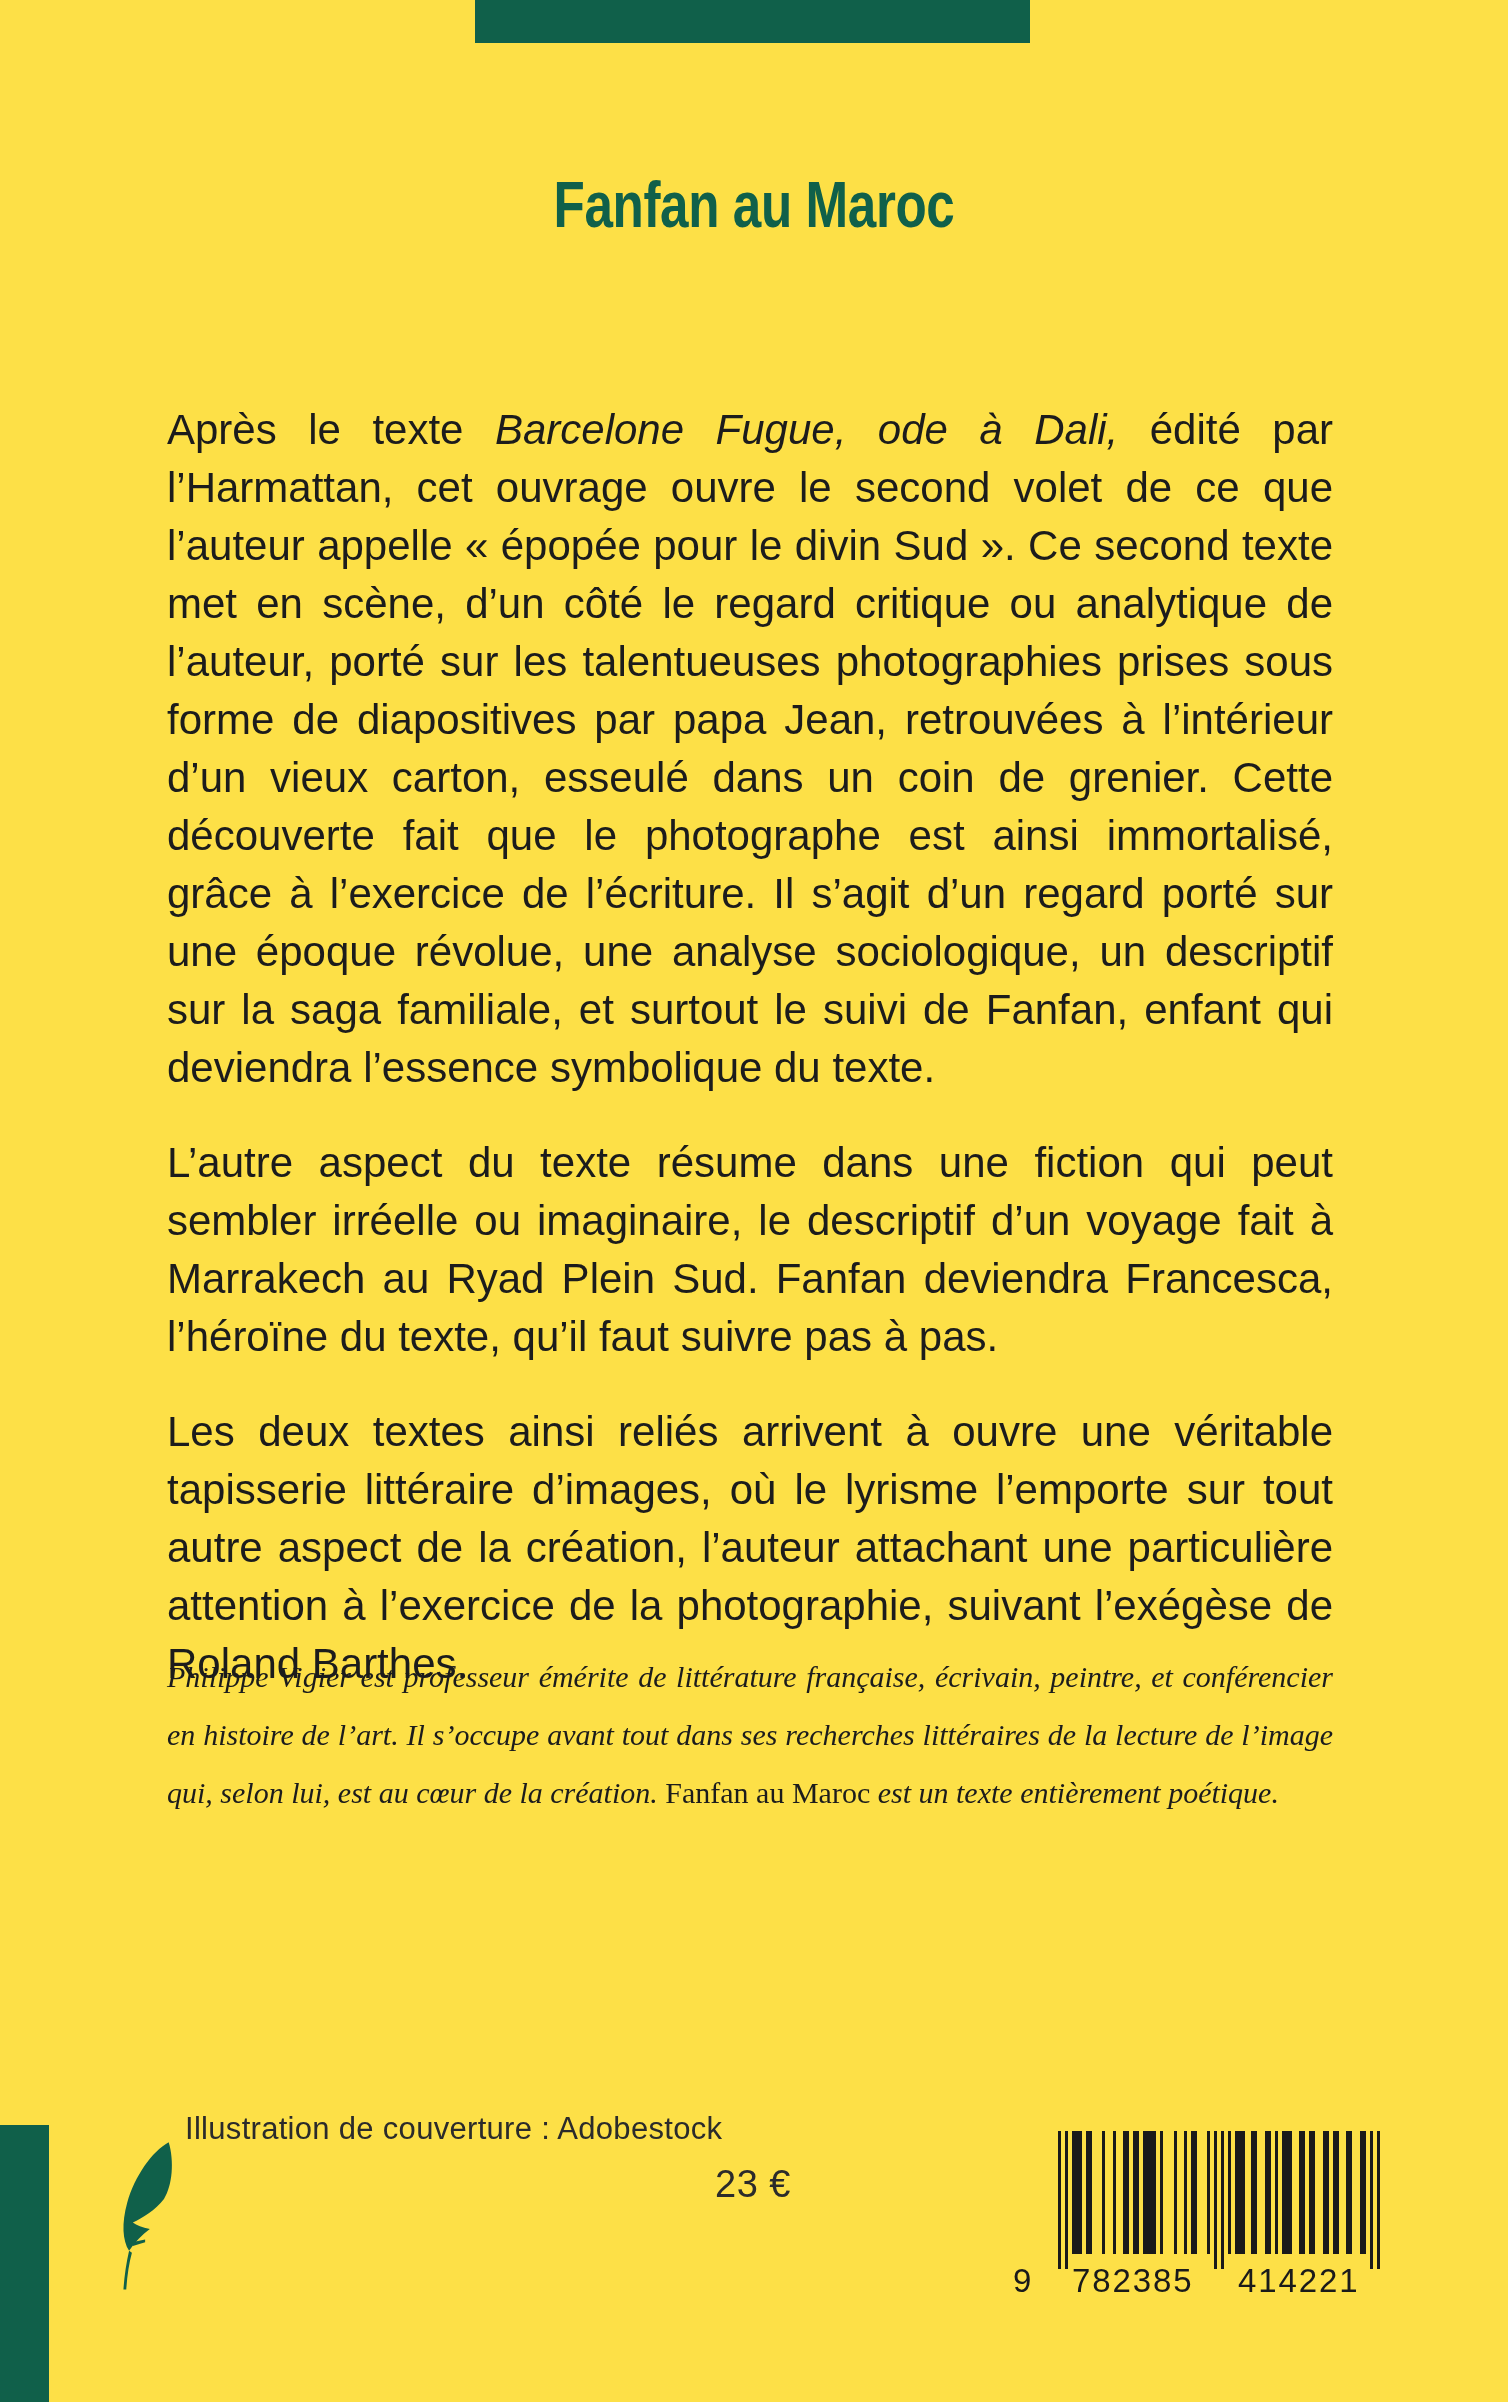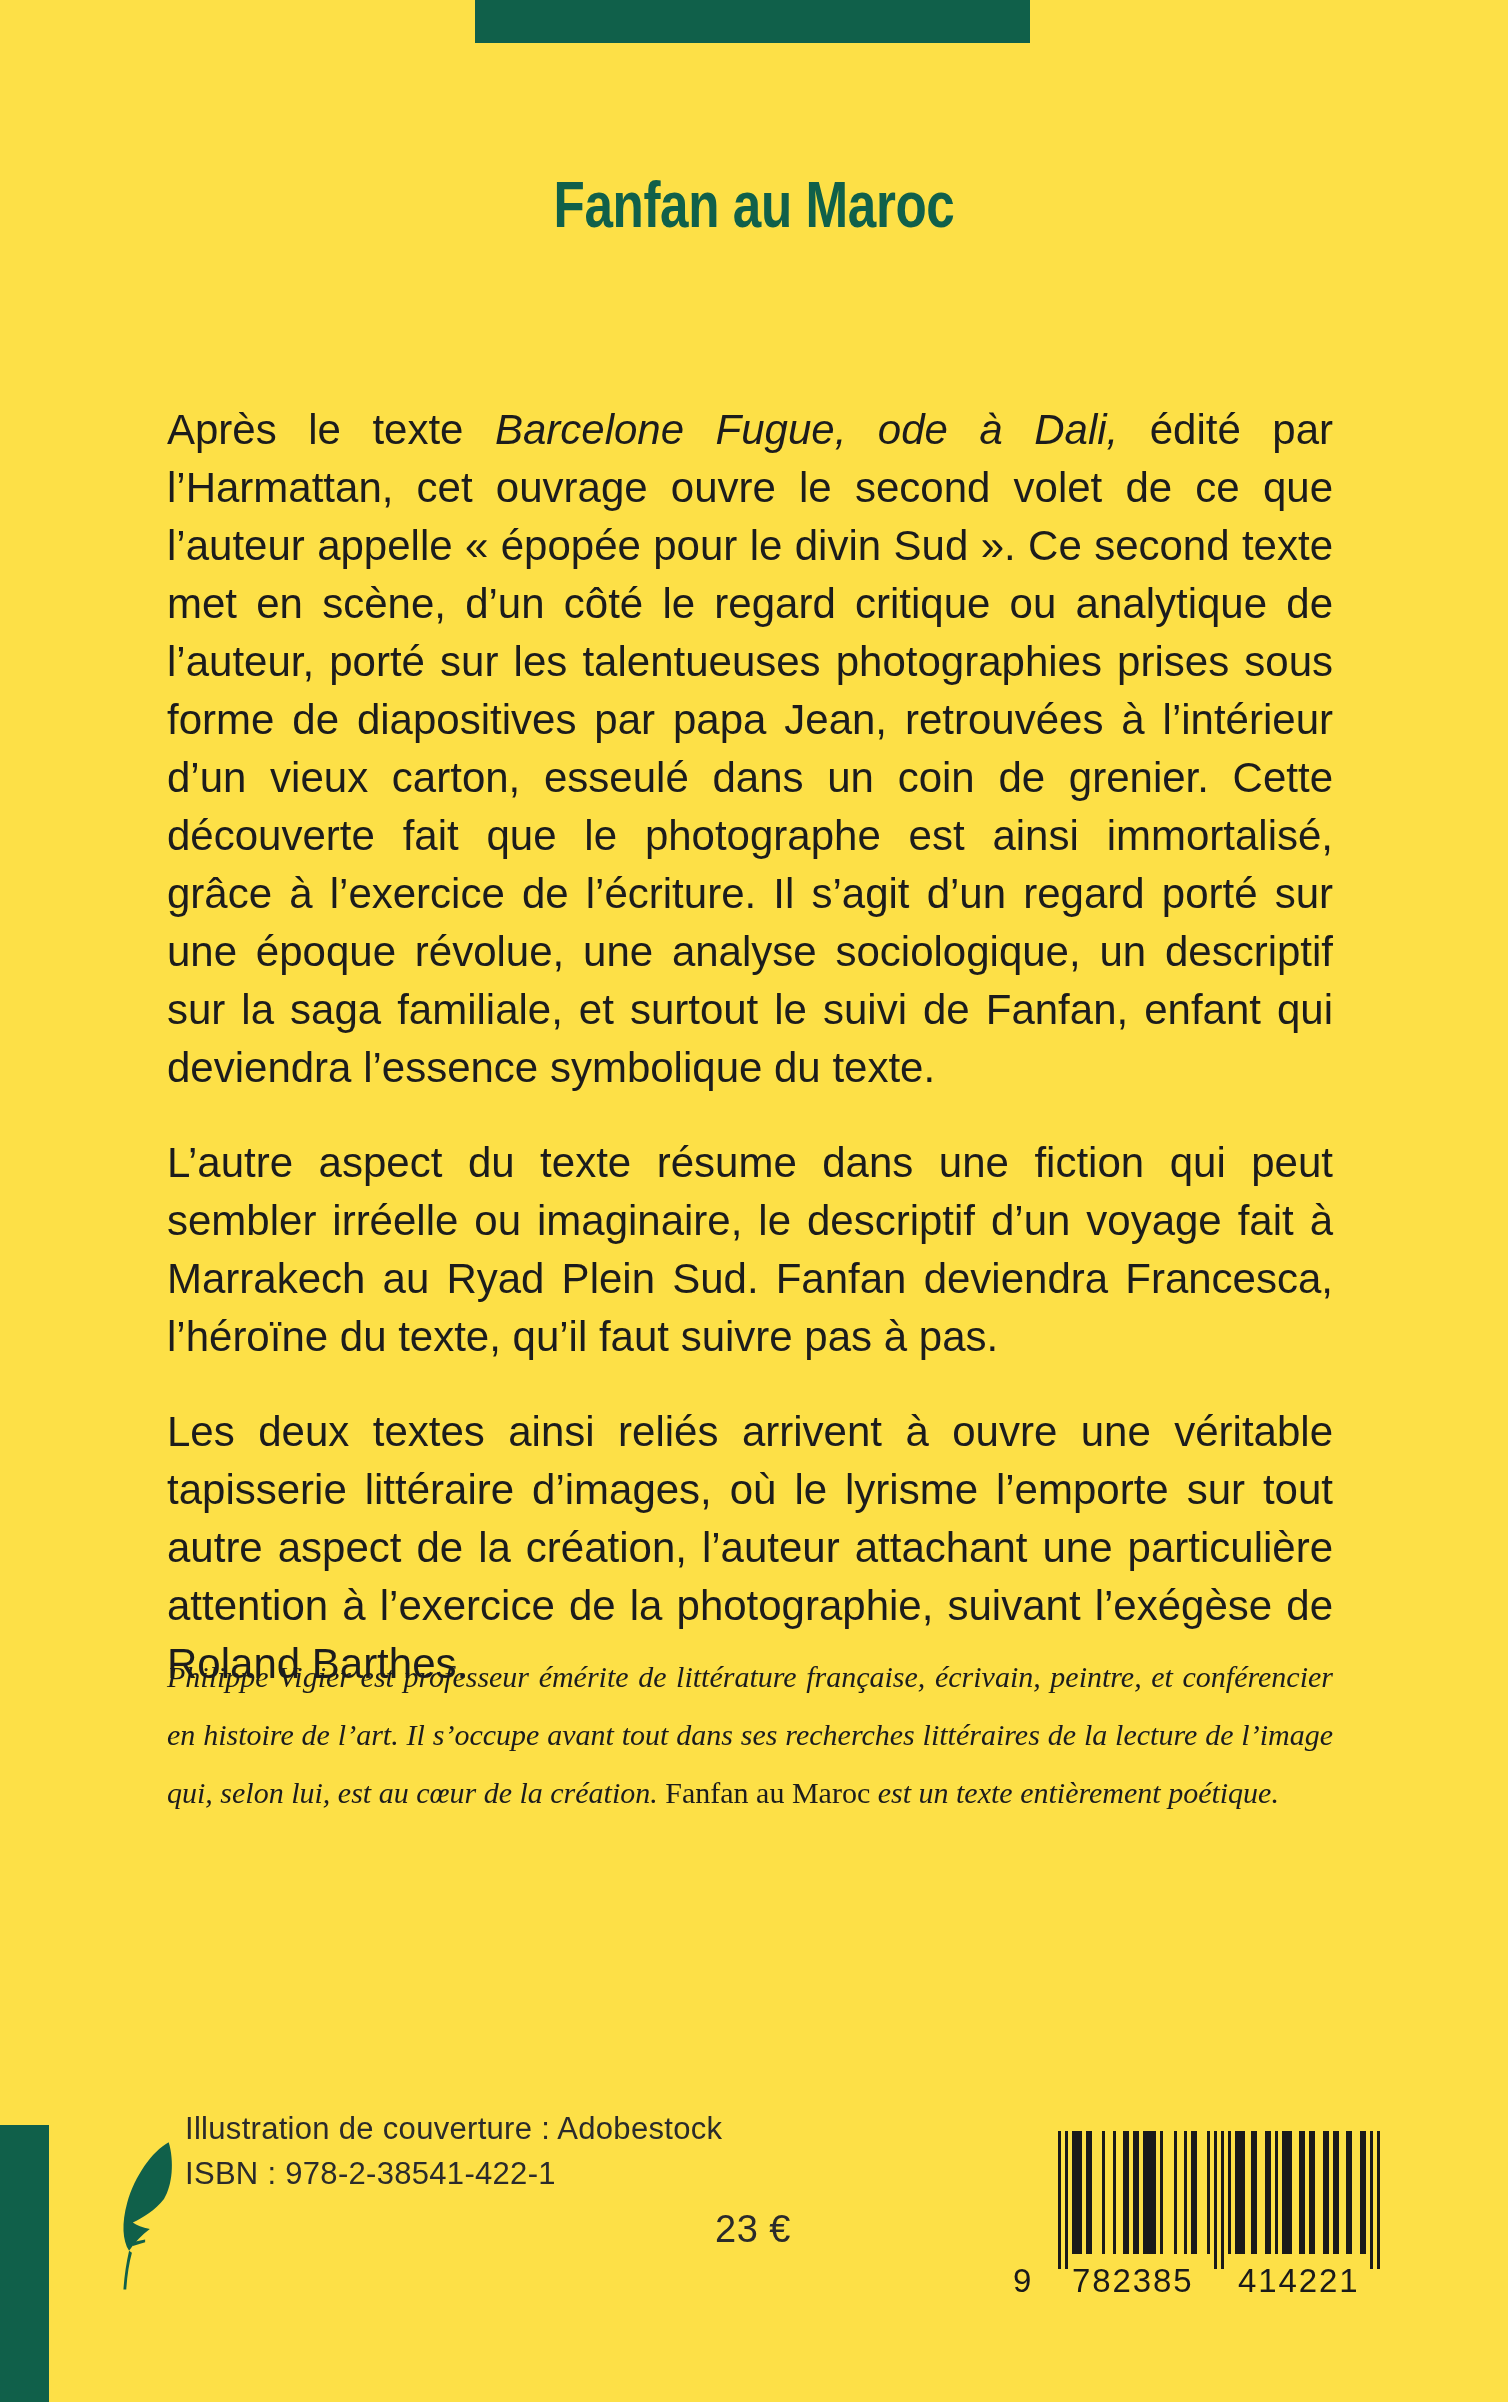--- a/index.html
+++ b/index.html
@@ -176,21 +176,20 @@
                C 30 104, 24 102, 20 99
                C 30 94, 44 86, 53 74
                C 62 60, 64 34, 58 14 Z" fill="#10604A"></path>
       <path d="M16 129 C 13 142, 11 156, 10 170 L 13 170 C 14 155, 16 142, 19 131 Z" fill="#10604A"></path>
       <path d="M19 120 L 33 117 L 33 120 L 20 124 Z" fill="#10604A"></path>
     </svg>
   </div>
 
   <div id="colophon">
     <div class="colophon-line">Illustration de couverture : Adobestock</div>
-    <div class="colophon-line">ISBN : 978-2-38541-422-1</div>
     <div class="colophon-price">23 €</div>
   </div>
 
   <div id="barcode-wrap">
     <div id="barcode-bars">
         <span class="guard" style="left: 45px; width: 2.8px;"></span>
         <span class="guard" style="left: 52px; width: 2.8px;"></span>
         <span style="left: 59px; width: 9.6px;"></span>
         <span style="left: 73px; width: 6.2px;"></span>
         <span style="left: 89px; width: 2.8px;"></span>

